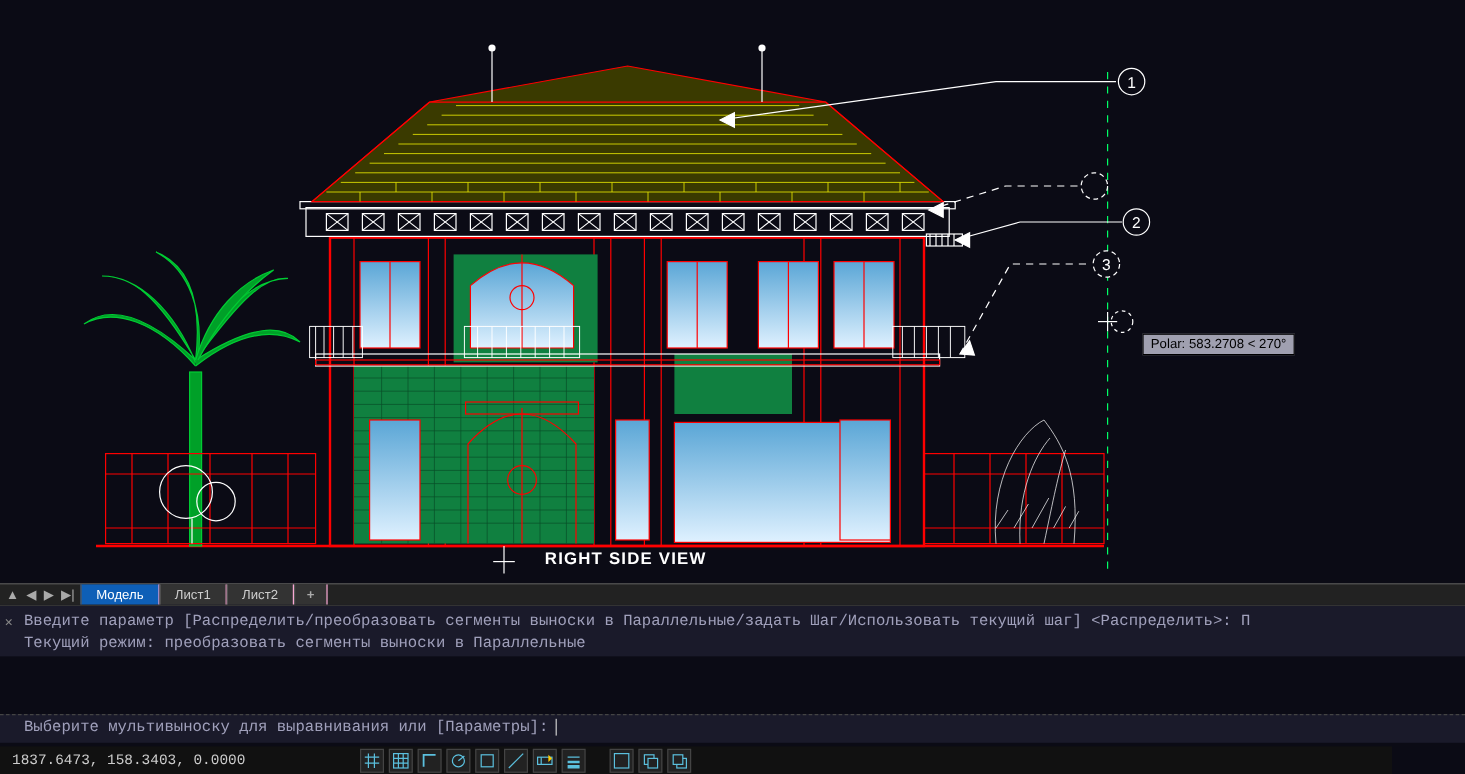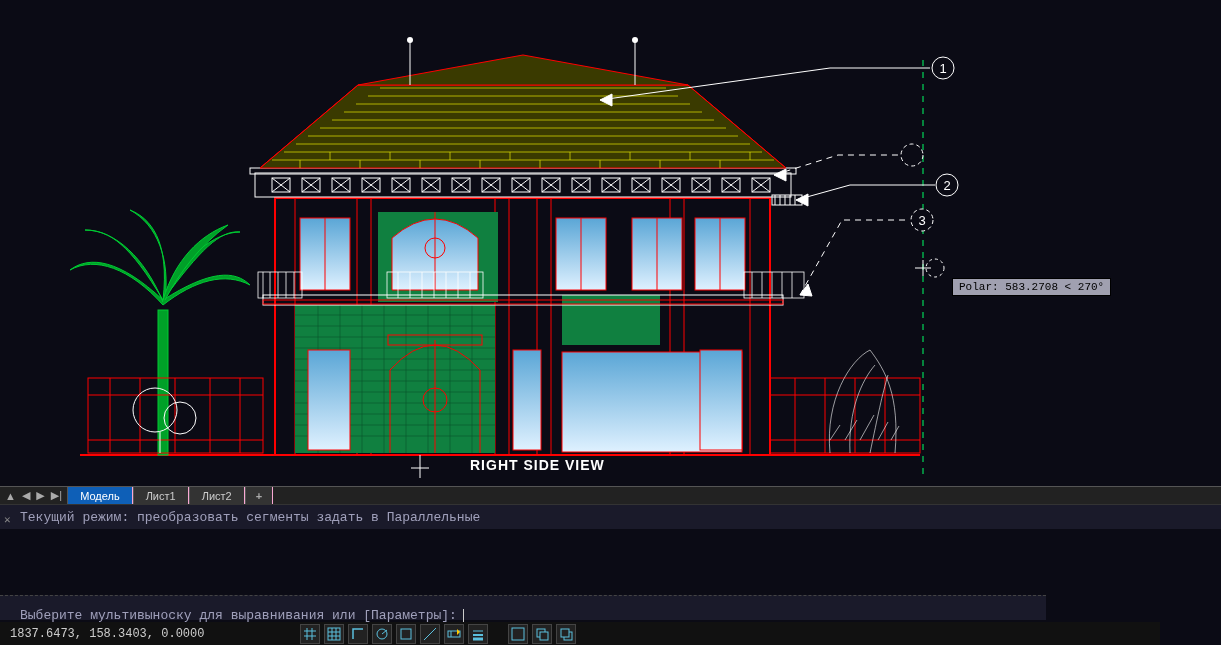--- a/index.html
+++ b/index.html
@@ -24,38 +24,38 @@
          display: flex; align-items: center; }
   .tab.active { background: #0e5fb7; color: #fff; }
   .tab.add { color: #aaa; font-weight: bold; padding: 2px 10px; }
   .cmdhist {
     position: absolute; left: 0; top: 504px; width: 1221px;
     background: #1a1a2a; padding: 4px 20px 2px 20px;
     font-family: "Courier New", monospace; font-size: 13px; color: #a0a0bb;
     line-height: 18px; border-top: 1px solid #333;
   }
   .cmdline {
-    position: absolute; left: 0; top: 595px; width: 1046px; height: 24px;
-    background: #1a1a2a; padding: 12px 20px;
+    position: absolute; left: 0; top: 595px; width: 1221px; height: 24px;
+    background: #1a1a2a; padding: 2px 20px;
     font-family: "Courier New", monospace; font-size: 13px; color: #a0a0bb;
     border-top: 1px dashed #444;
   }
   .cmdline .cursor { display:inline-block; width:1px; height:14px; background:#ccc; vertical-align:middle; margin-left:6px; }
   .status {
     position: absolute; left: 0; top: 622px; width: 1160px; height: 23px;
     background: #111; display: flex; align-items: center;
     font-family: "Courier New", monospace; font-size: 12px; color: #ccc;
     padding-left: 10px;
   }
   .status-tools { position: absolute; left: 300px; top: 0; height: 23px; display: flex; align-items: center; gap: 4px; }
   .tool { width: 20px; height: 20px; display: flex; align-items: center; justify-content: center;
           background: #222; border: 1px solid #444; font-size: 11px; color: #5bc0de; }
   .tooltip {
     position: absolute; background: #a0a0b0; color: #000;
-    font-family: Liberation Mono, monospace; font-size: 11px;
+    font-family: Liberation Sans, sans-serif; font-size: 11px;
     padding: 2px 6px; border: 1px solid #000;
   }
   .view-label { position:absolute; color:#fff; font-weight:bold; font-size:14px; letter-spacing:1px; }
 </style>
 </head>
 <body>
 
 <div class="canvas">
   <svg width="1221" height="480" viewBox="0 0 1221 480">
 
@@ -348,42 +348,43 @@
 
     <circle cx="935" cy="268" r="9" fill="none" stroke="#fff" stroke-dasharray="3 3"></circle>
 
     <g stroke="#fff">
       <line x1="420" y1="455" x2="420" y2="478"></line>
       <line x1="411" y1="468" x2="429" y2="468"></line>
     </g>
   </svg>
 
   
-  <div class="view-label" style="left:454px; top:457px;padding-left:16px;">RIGHT SIDE VIEW</div>
+  <div class="view-label" style="left:438px; top:457px;padding-left:16px;">RIGHT SIDE VIEW</div>
 
   
   <div class="tooltip" style="left:952px; top:278px;">Polar: 583.2708 &lt; 270°</div>
 </div>
 
 <div class="tabs">
   <div class="tab-nav">
     <span>▲</span>
     <span>◀</span>
     <span>▶</span>
     <span>▶|</span>
   </div>
   <div class="tab active">Модель</div>
   <div class="tab">Лист1</div>
   <div class="tab">Лист2</div>
   <div class="tab add">+</div>
 </div>
 
 <div class="cmdhist">
   <div style="position:absolute; left:4px; top:6px; color:#888; font-size:11px;">✕</div>
-  <div>Текущий режим: преобразовать сегменты задать в Параллельные</div>
+  <div>Введите параметр [Распределить/преобразовать сегменты выноски в Параллельные/задать Шаг/Использовать текущий шаг] &lt;Распределить&gt;: П</div>
+  <div>Текущий режим: преобразовать сегменты выноски в Параллельные</div>
 </div>
 
 <div class="cmdline">
   <span>Выберите мультивыноску для выравнивания или [Параметры]:</span><span class="cursor"></span>
 </div>
 
 <div class="status">
   <span>1837.6473, 158.3403, 0.0000</span>
   <div class="status-tools">
     <div class="tool">

